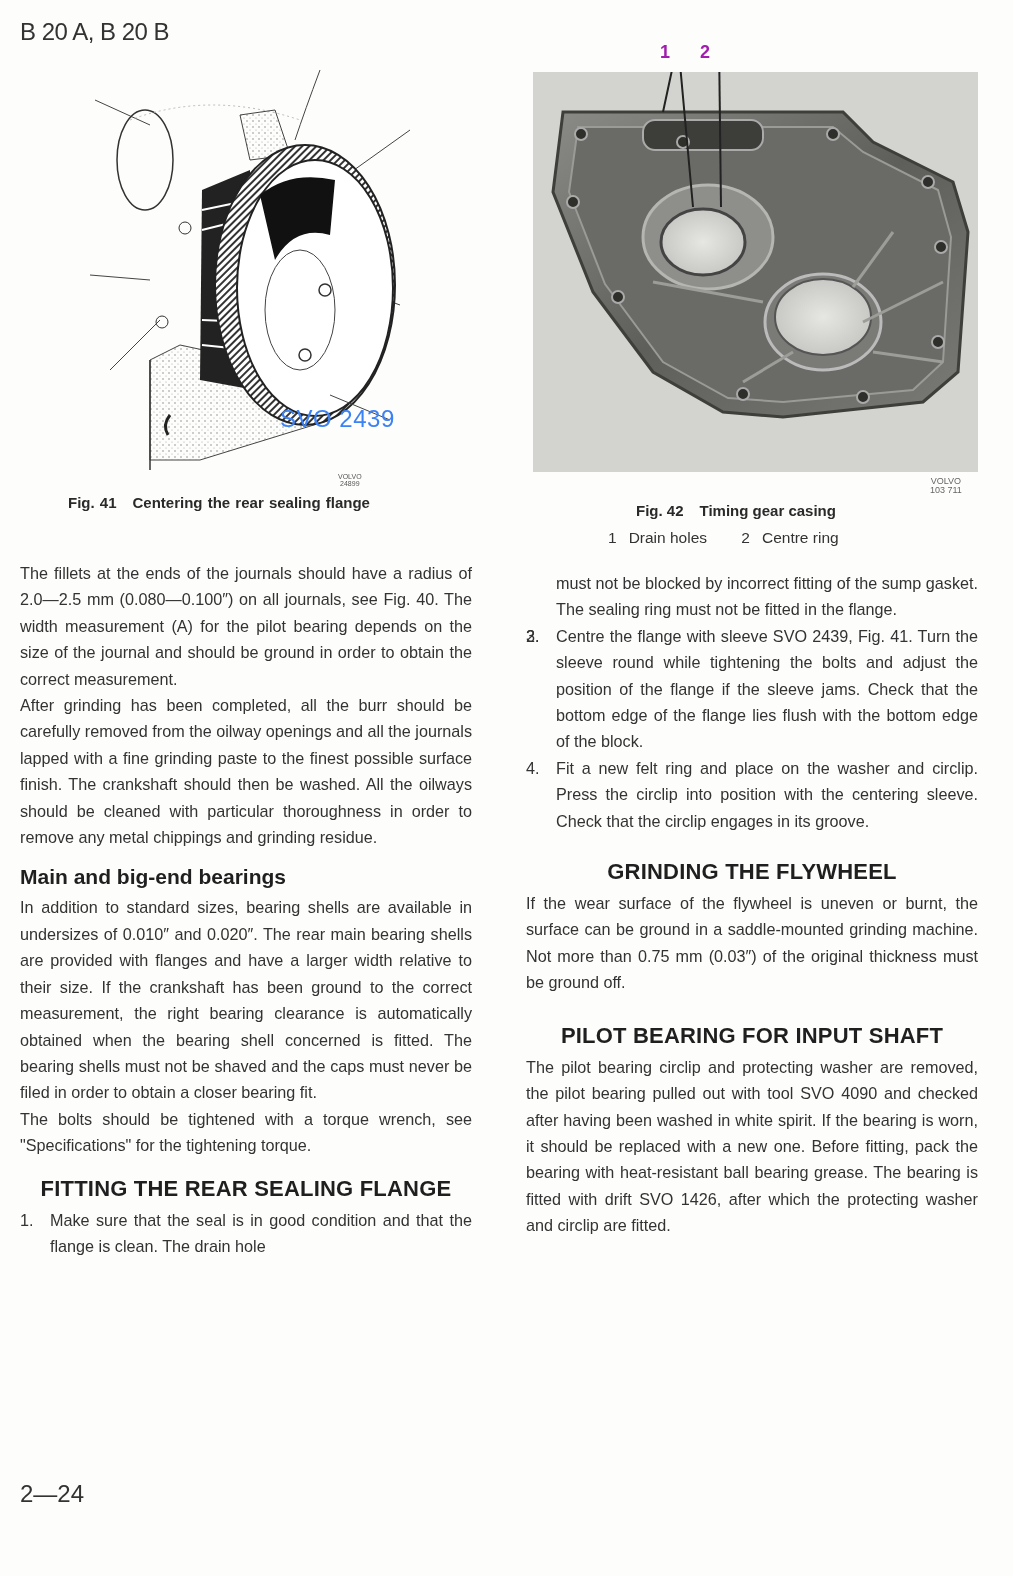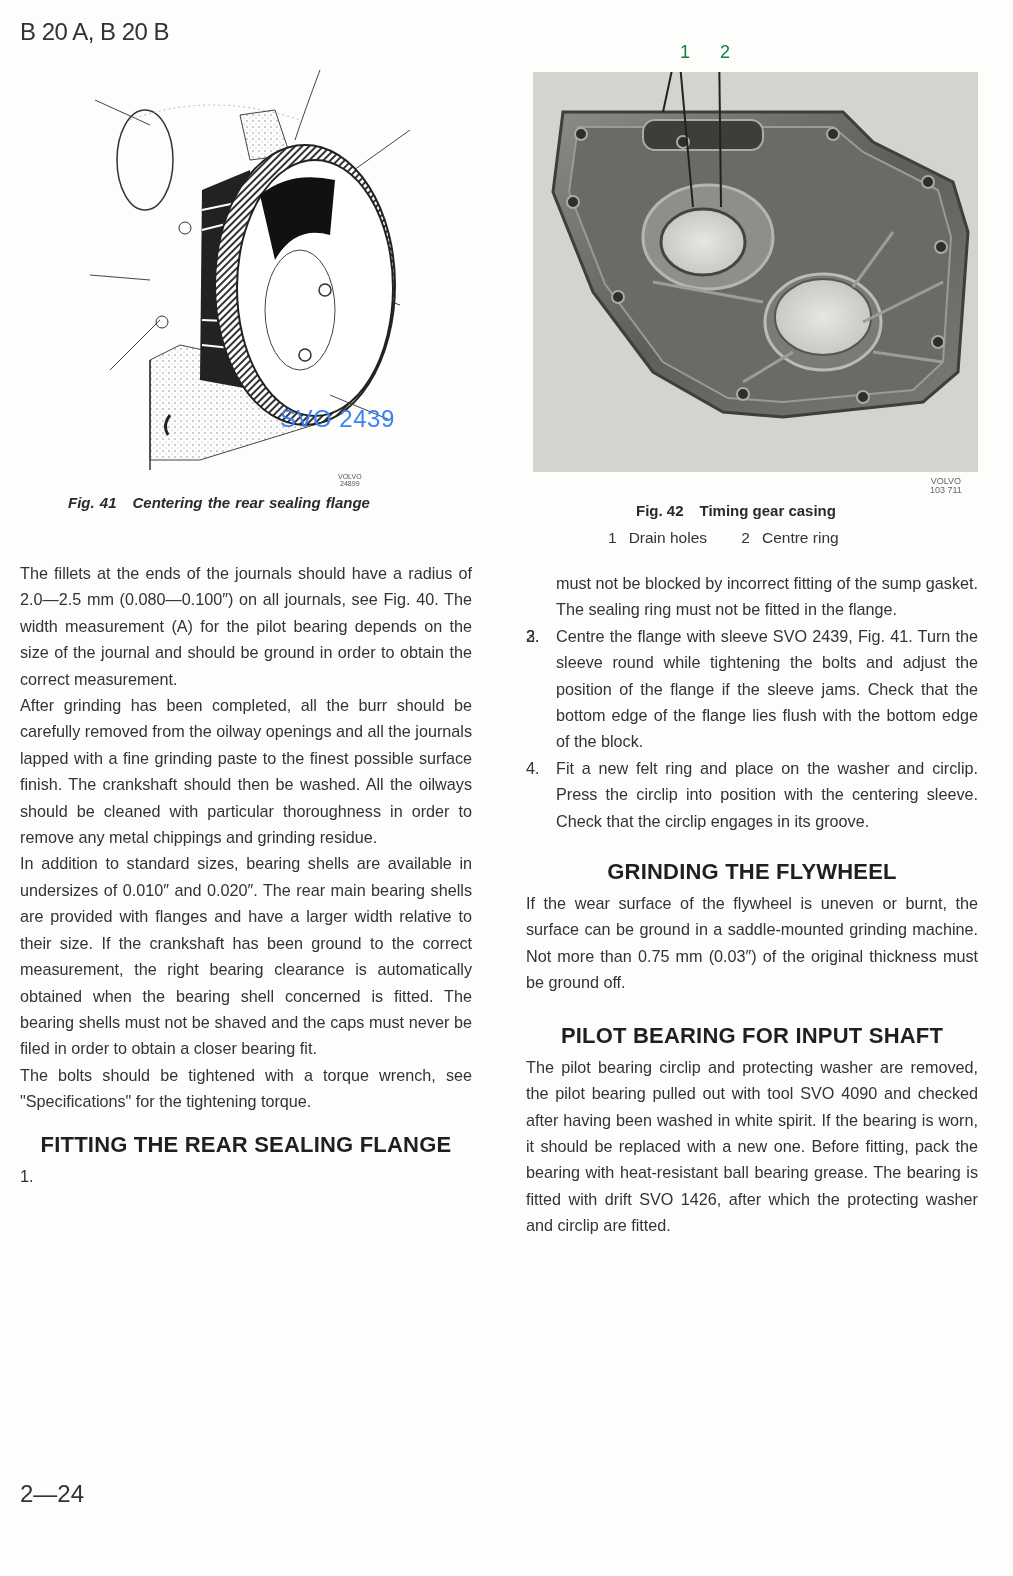--- a/index.html
+++ b/index.html
@@ -10,26 +10,26 @@
   }
   .abs { position: absolute; }
   .running-head { left: 20px; top: 18px; font-size: 24px; color: #333; letter-spacing: -0.5px; }
   .page-num { left: 20px; top: 1480px; font-size: 24px; color: #333; }
 
   
   .fig41 { left: 90px; top: 60px; width: 340px; height: 410px; }
   .svo-label { left: 280px; top: 405px; font-size: 24px; color: #3b82f6; letter-spacing: 0.5px; }
   .volvo-small { font-size: 7px; color: #555; text-align: center; line-height: 7px; }
   .v41 { left: 338px; top: 473px; }
-  .cap41 { left: 68px; top: 494px; font-size: 15px; font-weight: bold; color: #2a2a2a; word-spacing: 1px; font-style: italic; }
+  .cap41 { left: 68px; top: 494px; font-size: 15px; font-weight: bold; color: #2a2a2a; word-spacing: 1px; }
   .cap41 .fn { margin-right: 16px; }
 
   
   .fig42 { left: 533px; top: 72px; width: 445px; height: 400px; background: #d6d6d2; overflow: hidden; }
-  .callouts { left: 680px; top: 42px; font-size: 18px; font-weight: normal; color: #15803d; }
+  .callouts { left: 660px; top: 42px; font-size: 18px; font-weight: bold; color: #a21caf; }
   .callouts span { display: inline-block; width: 40px; }
   .v42 { left: 930px; top: 477px; font-size: 9px; color: #666; text-align: center; line-height: 9px; }
   .cap42 { left: 636px; top: 502px; font-size: 15px; font-weight: bold; color: #2a2a2a; }
   .cap42 .fn { margin-right: 16px; text-align: center; }
   .legend42 { left: 608px; top: 529px; font-size: 15.5px; color: #333; }
   .legend42 .item { margin-right: 30px; }
   .legend42 .num { margin-right: 12px; }
 
   
   .col { font-size: 16.2px; line-height: 26.4px; color: #333; text-align: justify; }
@@ -152,27 +152,29 @@
 </div>
 <div class="abs legend42">
   <span class="item"><span class="num">1</span><span>Drain holes</span></span>
   <span class="item"><span class="num">2</span><span>Centre ring</span></span>
 </div>
 
 <div class="abs col col-left">
   <p>The fillets at the ends of the journals should have a radius of 2.0—2.5 mm (0.080—0.100″) on all journals, see Fig. 40. The width measurement (A) for the pilot bearing depends on the size of the journal and should be ground in order to obtain the correct measurement.</p>
   <p>After grinding has been completed, all the burr should be carefully removed from the oilway openings and all the journals lapped with a fine grinding paste to the finest possible surface finish. The crankshaft should then be washed. All the oilways should be cleaned with particular thoroughness in order to remove any metal chippings and grinding residue.</p>
 
+  <h2 class="sub">Main and big-end bearings</h2>
   <p>In addition to standard sizes, bearing shells are available in undersizes of 0.010″ and 0.020″. The rear main bearing shells are provided with flanges and have a larger width relative to their size. If the crankshaft has been ground to the correct measurement, the right bearing clearance is automatically obtained when the bearing shell concerned is fitted. The bearing shells must not be shaved and the caps must never be filed in order to obtain a closer bearing fit.</p>
   <p>The bolts should be tightened with a torque wrench, see "Specifications" for the tightening torque.</p>
 
   <h2 class="caps">FITTING THE REAR SEALING FLANGE</h2>
   <ol class="steps">
     <li>
       <span class="n">1.</span>
+      <span>Make sure that the seal is in good condition and that the flange is clean. The drain hole</span>
     </li>
   </ol>
 </div>
 
 <div class="abs col col-right">
   <p class="cont">must not be blocked by incorrect fitting of the sump gasket. The sealing ring must not be fitted in the flange.</p>
   <ol class="steps">
     <li><span class="n">2.</span></li>
     <li><span class="n">3.</span><span>Centre the flange with sleeve SVO 2439, Fig. 41. Turn the sleeve round while tightening the bolts and adjust the position of the flange if the sleeve jams. Check that the bottom edge of the flange lies flush with the bottom edge of the block.</span></li>
     <li><span class="n">4.</span><span>Fit a new felt ring and place on the washer and circlip. Press the circlip into position with the centering sleeve. Check that the circlip engages in its groove.</span></li>

